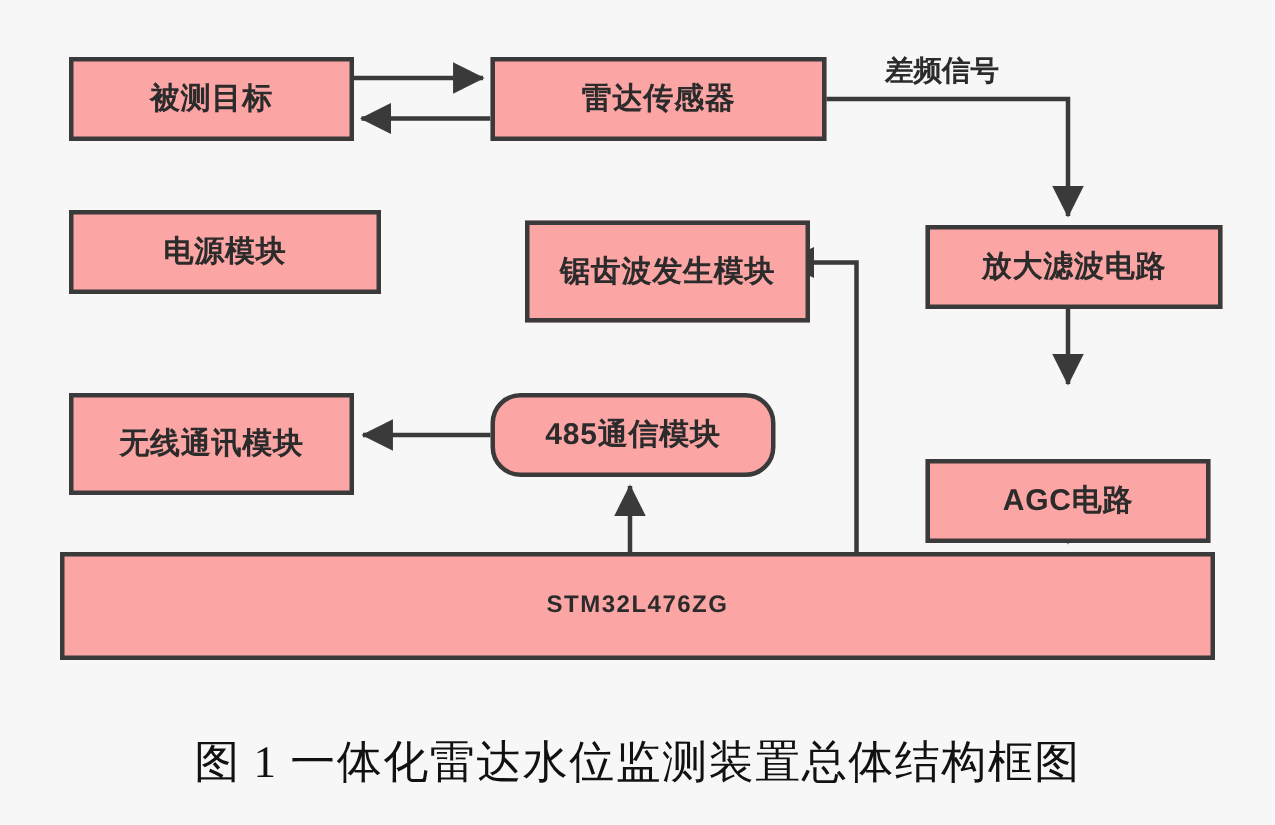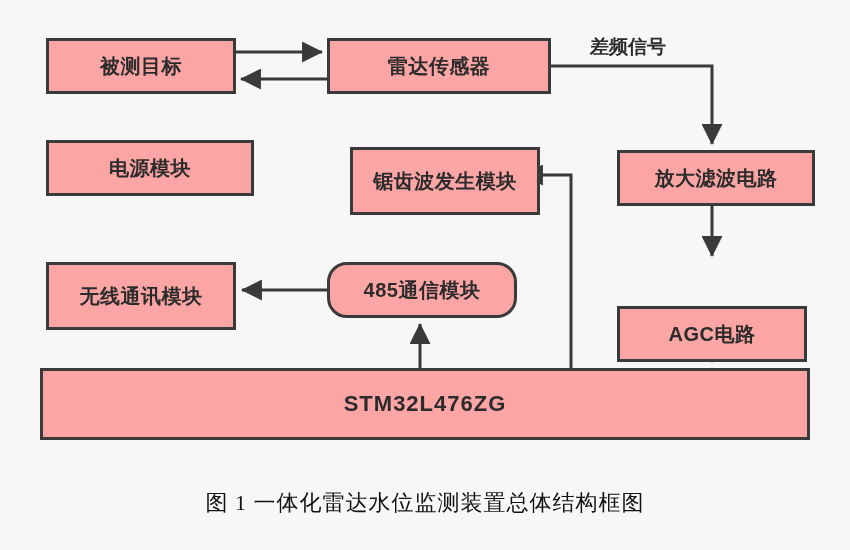--- a/index.html
+++ b/index.html
@@ -37,39 +37,39 @@
     align-items: center;
     justify-content: center;
     text-align: center;
     color: #2b2b2b;
     font-size: 20px;
     font-weight: 700;
     letter-spacing: 0.5px;
     line-height: 1.1;
   }
   .node-box.mcu {
-    font-size: 22px;
+    font-size: 16px;
     letter-spacing: 1px;
   }
   .edge-label {
     position: absolute;
     color: #2b2b2b;
     font-size: 19px;
     font-weight: 600;
     white-space: nowrap;
     margin-left: 12px;
   }
   .figure-caption {
     position: absolute;
     left: 0;
     top: 488px;
     width: 850px;
     text-align: center;
     font-family: "Liberation Serif", "DejaVu Serif", serif;
-    font-size: 22px;
+    font-size: 30px;
     color: #111111;
     letter-spacing: 1px;
   }
 </style>
 </head>
 <body>
 
 <div id="canvas">
 
   <svg class="diagram-svg" viewBox="0 0 850 550" xmlns="http://www.w3.org/2000/svg">

